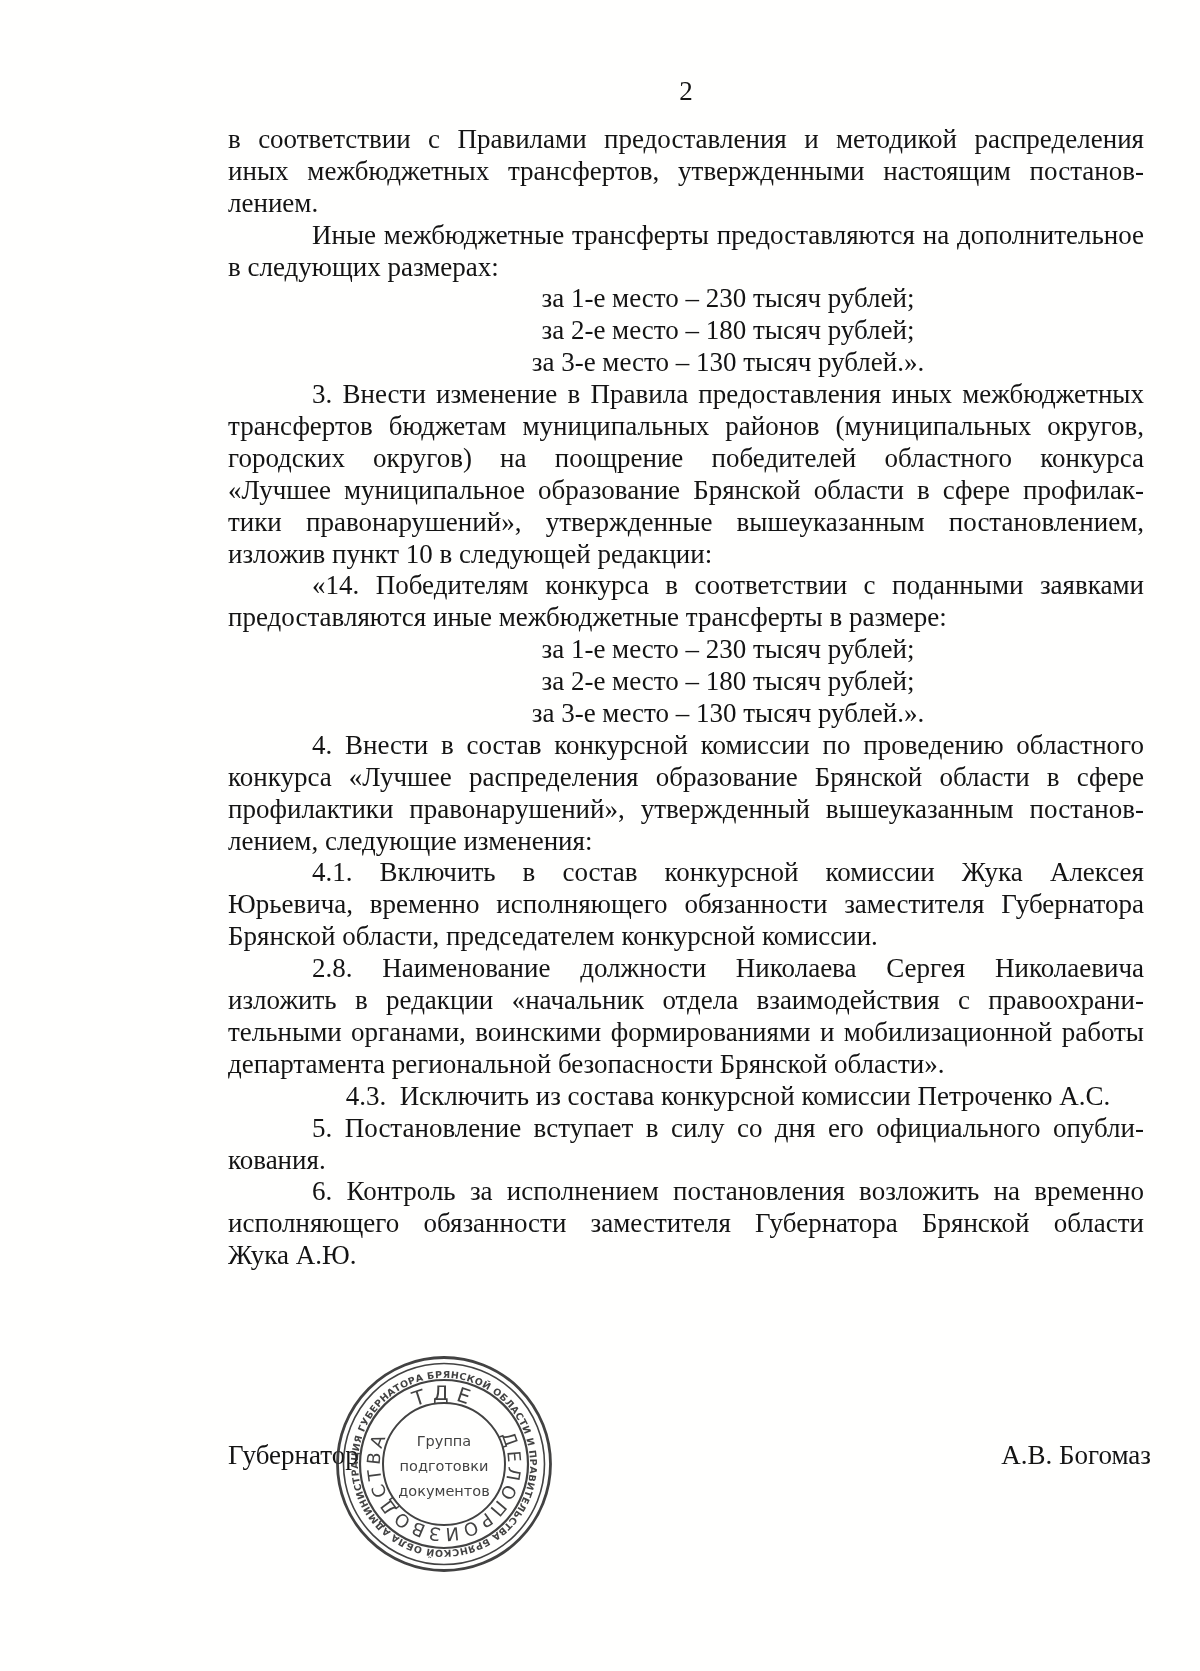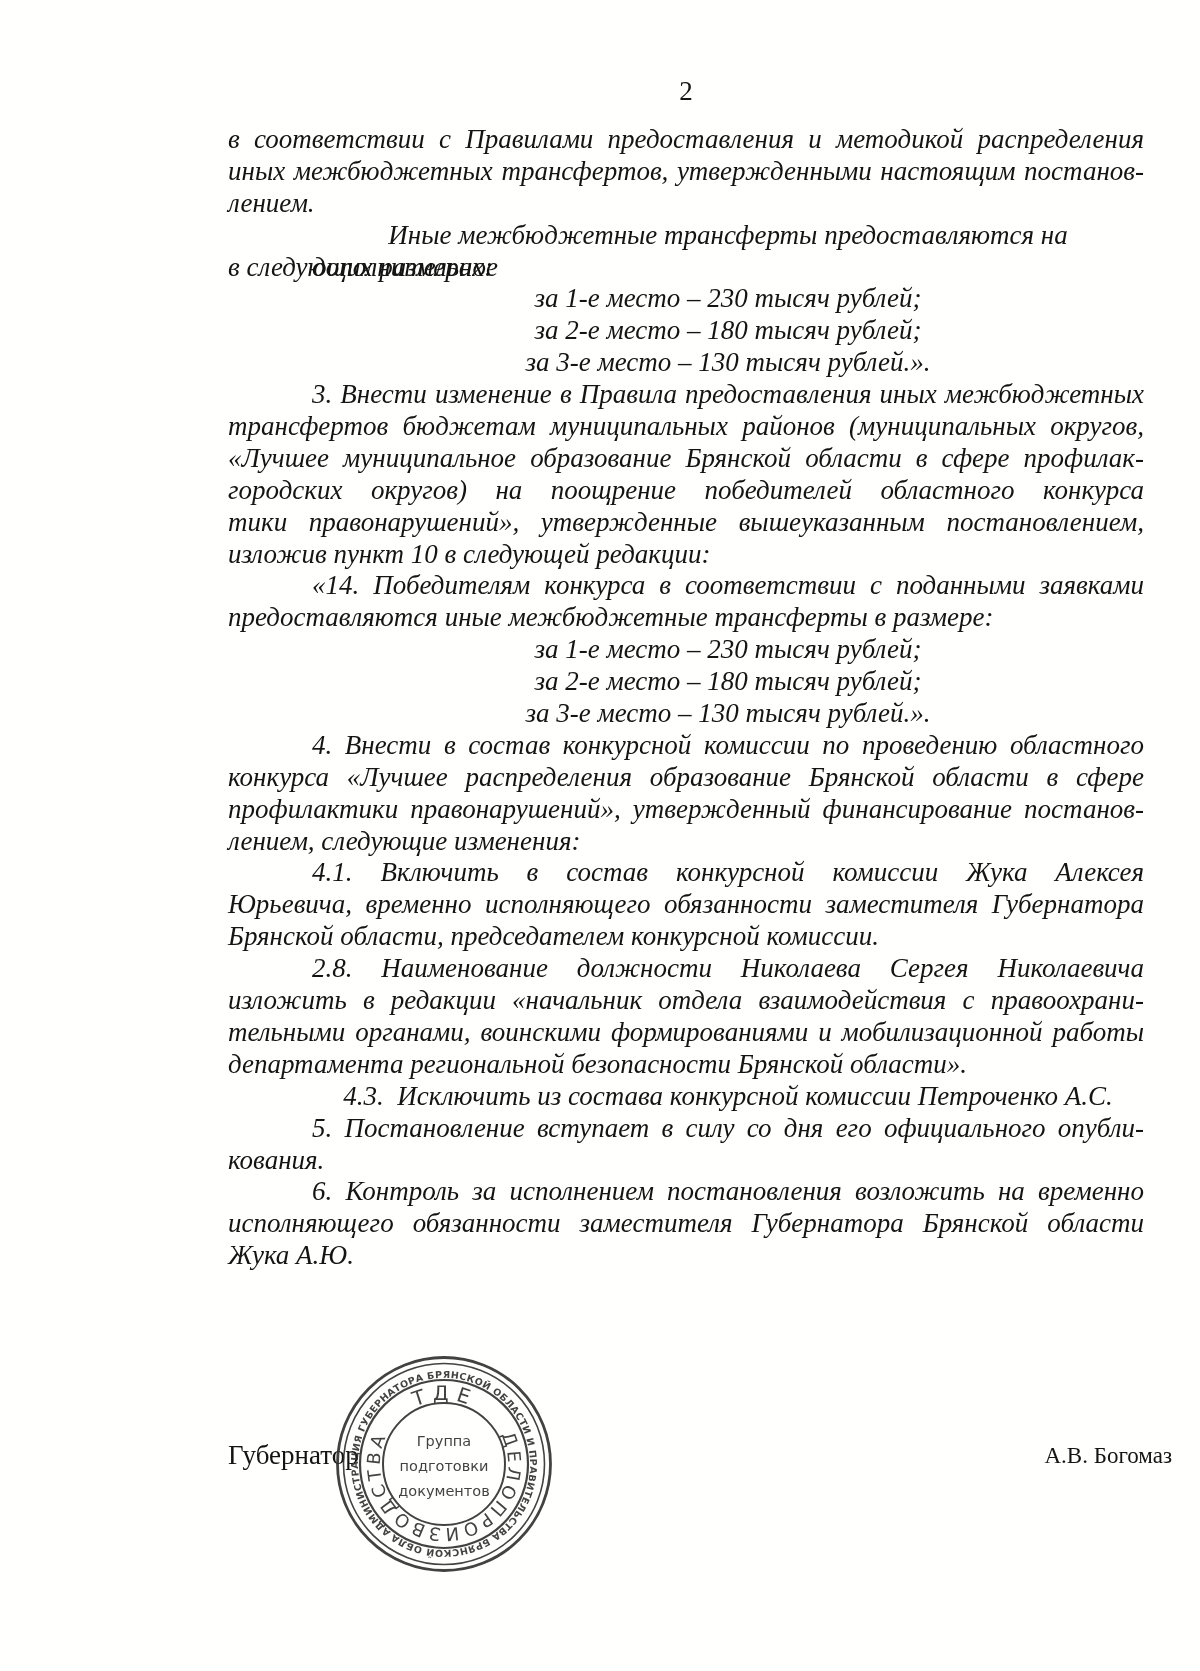--- a/index.html
+++ b/index.html
@@ -15,35 +15,34 @@
     position:absolute; top:76px; left:228px; width:916px;
     text-align:center; font-size:27px; line-height:30px;
   }
   .body-text {
     position:absolute; left:228px; top:124px; width:916px;
     font-size:27px;
   }
   .line {
     height:31.9px; line-height:31.9px;
     white-space:nowrap;
-    font-style:italic;
   }
   .line.fill {
     white-space:normal;
     text-align:justify;
     text-align-last:justify;
   }
   .line.indent { padding-left:84px;text-align:center; }
   .sig-role {
     position:absolute; left:228px; top:1440px;
     font-size:27px; line-height:31px;
   }
   .sig-name {
-    position:absolute; right:28px; top:1440px;
-    font-size:23px; line-height:31px;
+    position:absolute; right:49px; top:1440px;
+    font-size:27px; line-height:31px;
   }
   .stamp {
     position:absolute; left:334px; top:1354px;
     color:#2e2e2e; opacity:.9;
   }
   .stamp circle { fill:none; stroke:currentColor; }
   .stamp text { fill:currentColor; font-family:"DejaVu Sans","Liberation Sans",sans-serif; }
   .stamp .ring-outer-text { font-size:9.5px; letter-spacing:0.4px; font-weight:bold; }
   .stamp .band-top-text   { font-size:20px; letter-spacing:6.5px; }
   .stamp .band-bottom-text{ font-size:18px; letter-spacing:3.5px; }
@@ -61,32 +60,32 @@
   <div class="line fill">в соответствии с Правилами предоставления и методикой распределения</div>
       <div class="line fill">иных межбюджетных трансфертов, утвержденными настоящим постанов-</div>
       <div class="line">лением.</div>
       <div class="line indent fill">Иные межбюджетные трансферты предоставляются на дополнительное</div>
       <div class="line">в следующих размерах:</div>
       <div class="line indent">за 1-е место – 230 тысяч рублей;</div>
       <div class="line indent">за 2-е место – 180 тысяч рублей;</div>
       <div class="line indent">за 3-е место – 130 тысяч рублей.».</div>
       <div class="line indent fill">3. Внести изменение в Правила предоставления иных межбюджетных</div>
       <div class="line fill">трансфертов бюджетам муниципальных районов (муниципальных округов,</div>
+      <div class="line fill">городских округов) на поощрение победителей областного конкурса</div>
       <div class="line fill">«Лучшее муниципальное образование Брянской области в сфере профилак-</div>
-      <div class="line fill">городских округов) на поощрение победителей областного конкурса</div>
       <div class="line fill">тики правонарушений», утвержденные вышеуказанным постановлением,</div>
       <div class="line">изложив пункт 10 в следующей редакции:</div>
       <div class="line indent fill">«14. Победителям конкурса в соответствии с поданными заявками</div>
       <div class="line">предоставляются иные межбюджетные трансферты в размере:</div>
       <div class="line indent">за 1-е место – 230 тысяч рублей;</div>
       <div class="line indent">за 2-е место – 180 тысяч рублей;</div>
       <div class="line indent">за 3-е место – 130 тысяч рублей.».</div>
       <div class="line indent fill">4. Внести в состав конкурсной комиссии по проведению областного</div>
       <div class="line fill">конкурса «Лучшее распределения образование Брянской области в сфере</div>
-      <div class="line fill">профилактики правонарушений», утвержденный финансирование постанов-</div>
+      <div class="line fill">профилактики правонарушений», утвержденный вышеуказанным постанов-</div>
       <div class="line">лением, следующие изменения:</div>
       <div class="line indent fill">4.1. Включить в состав конкурсной комиссии Жука Алексея</div>
       <div class="line fill">Юрьевича, временно исполняющего обязанности заместителя Губернатора</div>
       <div class="line">Брянской области, председателем конкурсной комиссии.</div>
       <div class="line indent fill">2.8. Наименование должности Николаева Сергея Николаевича</div>
       <div class="line fill">изложить в редакции «начальник отдела взаимодействия с правоохрани-</div>
       <div class="line fill">тельными органами, воинскими формированиями и мобилизационной работы</div>
       <div class="line">департамента региональной безопасности Брянской области».</div>
       <div class="line indent">4.3.&nbsp; Исключить из состава конкурсной комиссии Петроченко А.С.</div>
       <div class="line indent fill">5. Постановление вступает в силу со дня его официального опубли-</div>

